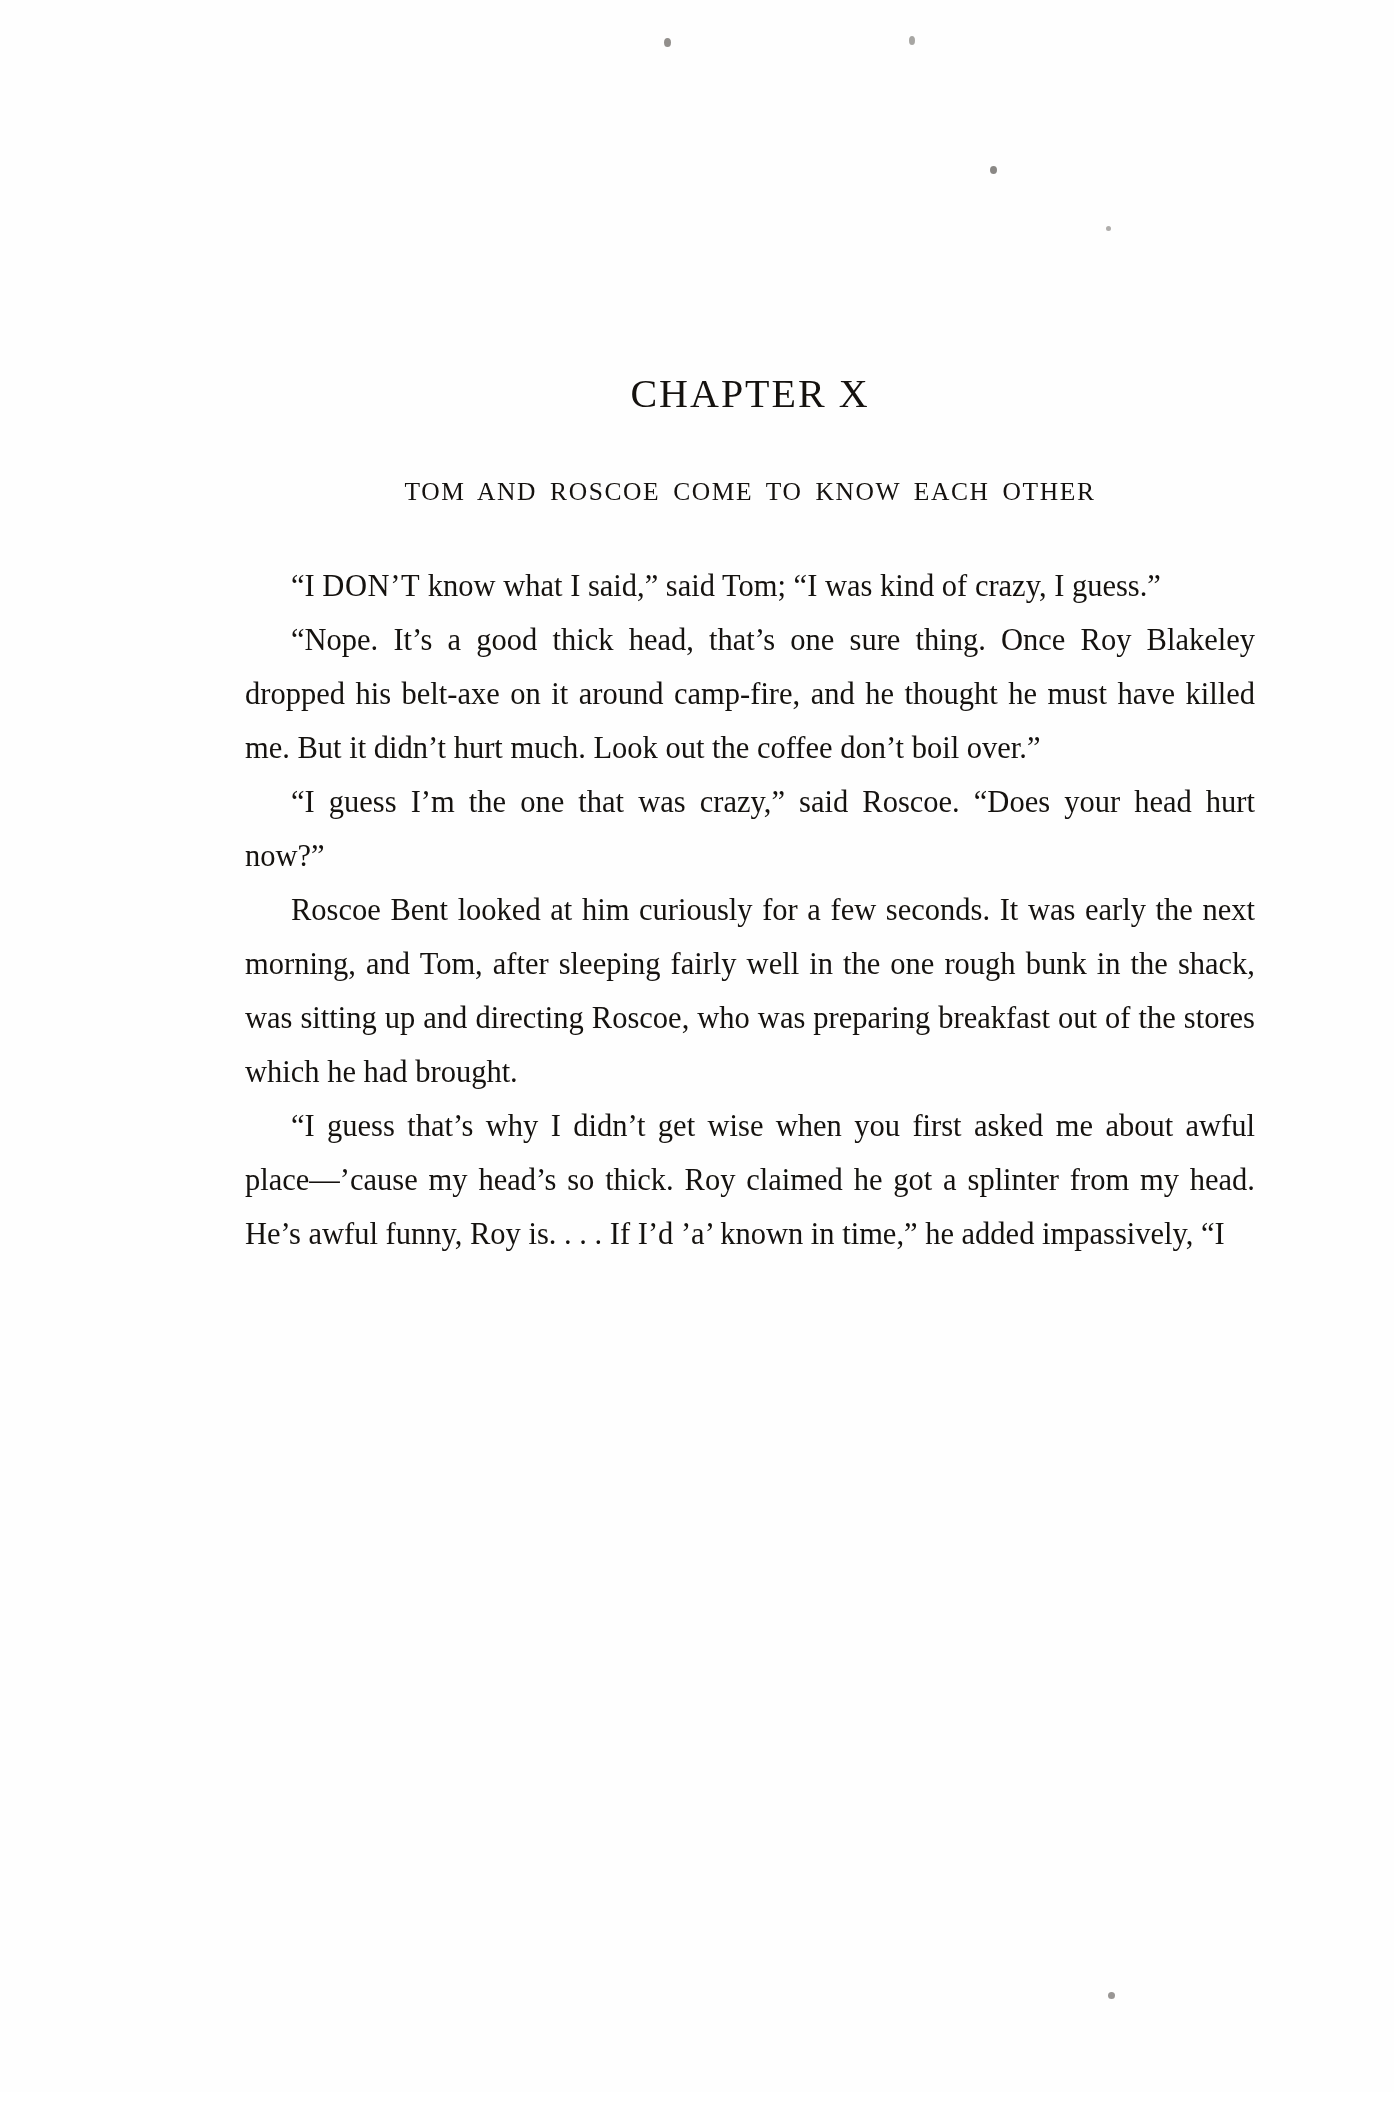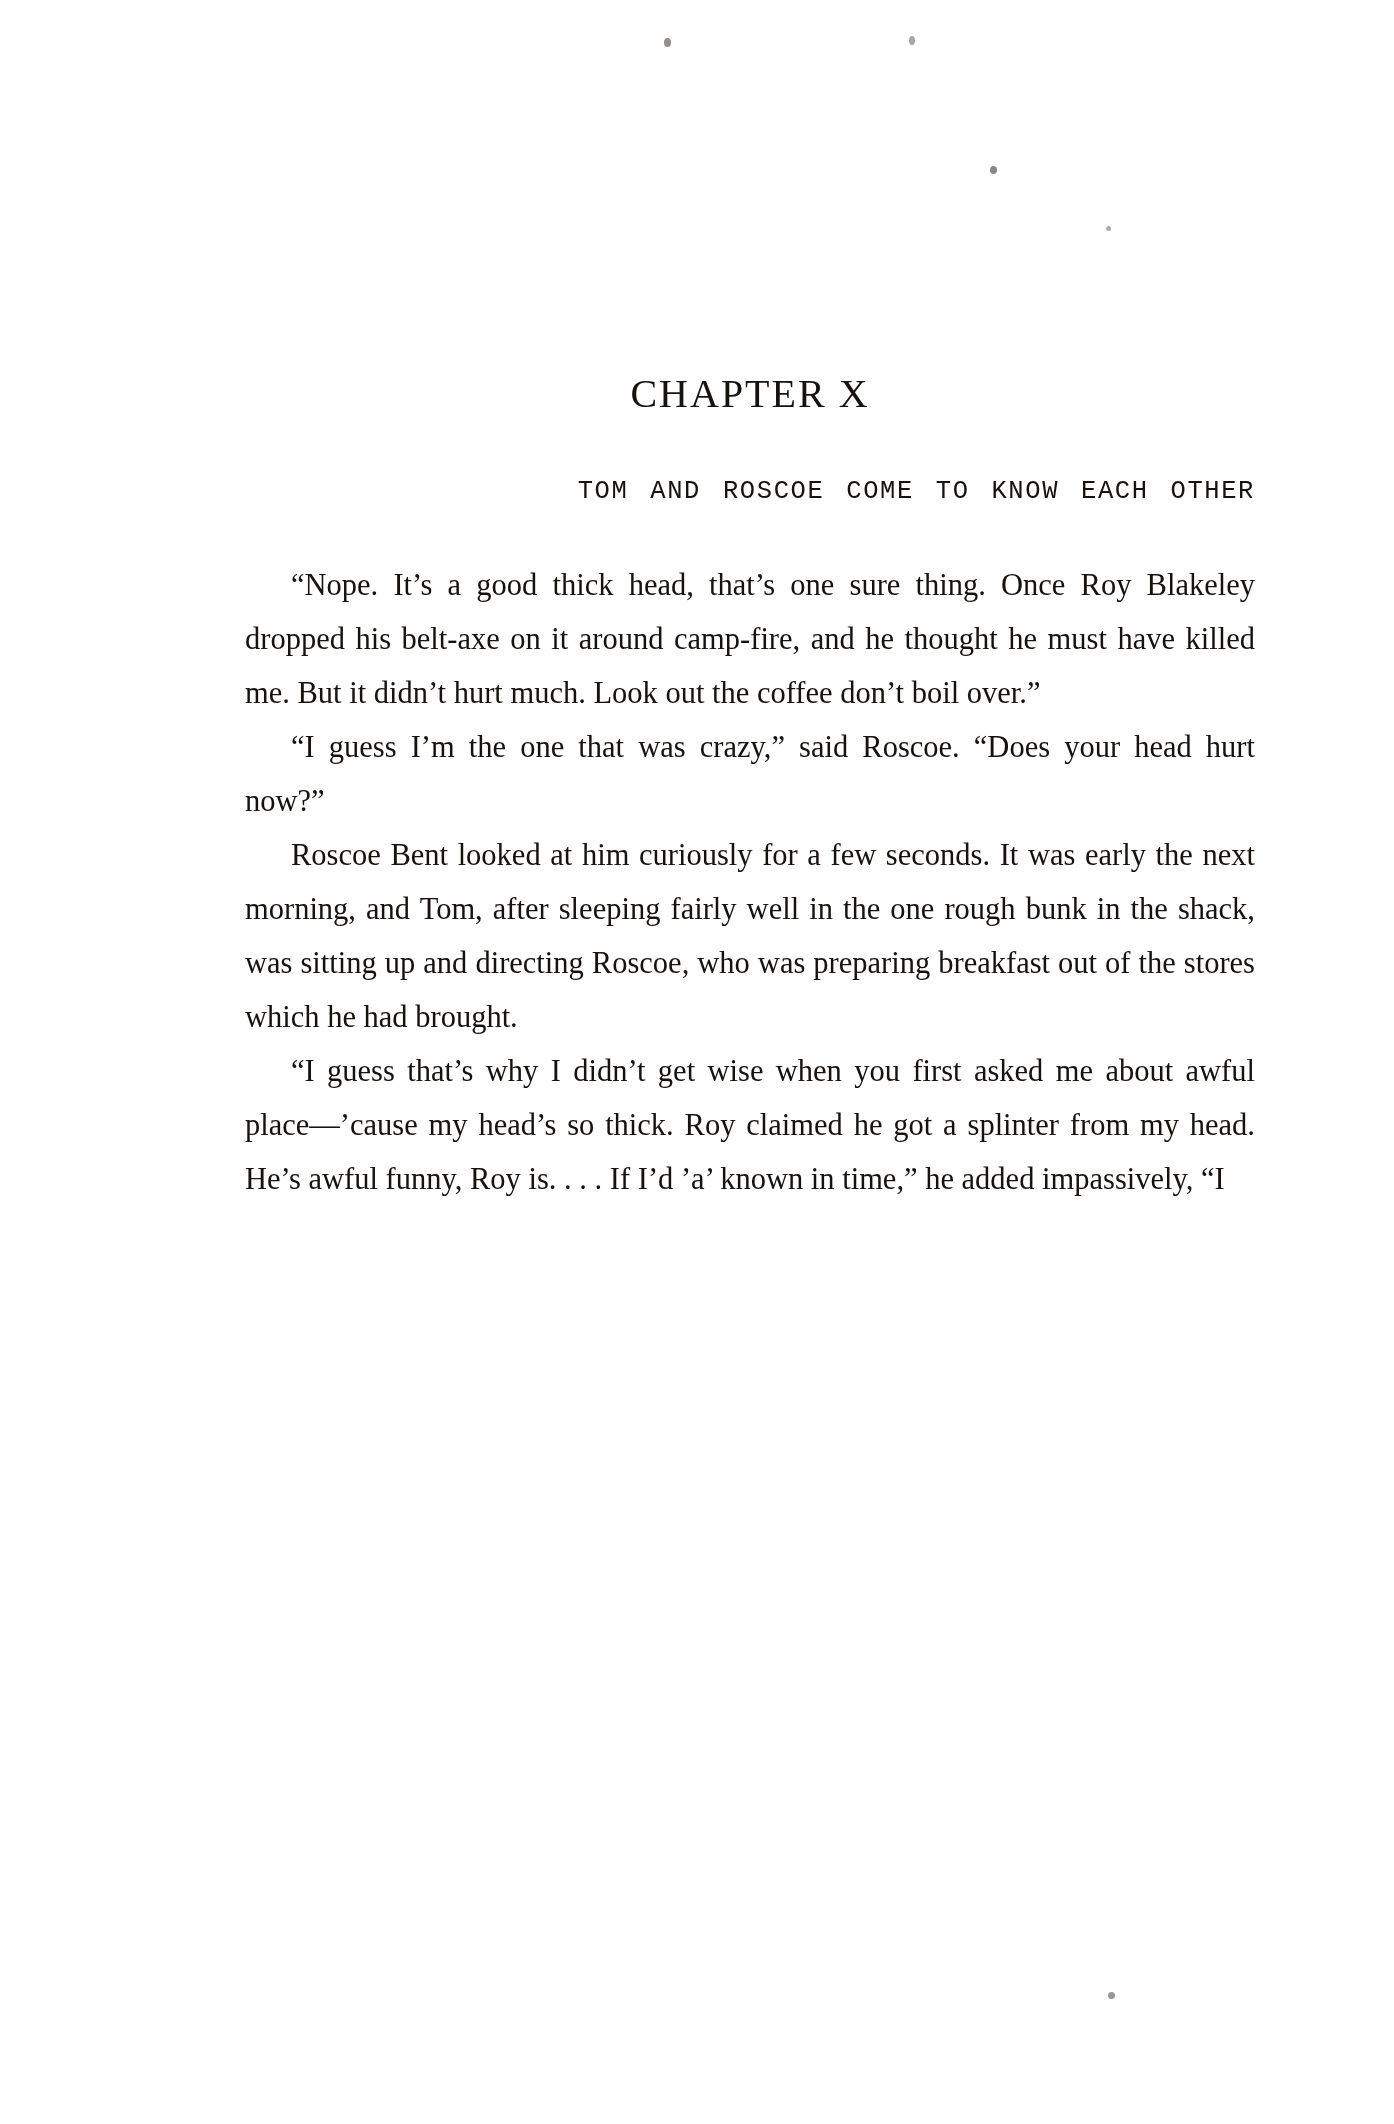--- a/index.html
+++ b/index.html
@@ -47,23 +47,23 @@
     letter-spacing: 2px;
     font-weight: 400;
     margin: 0 0 0 0;
     font-family: "Liberation Serif", serif;
   }
 
   .chapter-subtitle {
     margin-top: 60px;
     font-size: 25.5px;
     letter-spacing: 1.6px;
-    text-align: right;
+    text-align: center;
     font-variant: small-caps;
-    font-family: Liberation Mono, monospace;
+    font-family: Liberation Serif, serif;
     word-spacing: 5px;
     white-space: nowrap;
   }
 
   .body-text {
     margin-top: 52px;
     font-size: 30.5px;
     line-height: 54px;
     text-align: justify;
     text-justify: inter-word;
@@ -92,20 +92,21 @@
   <span class="speck s4"></span>
   <span class="speck s5"></span>
 
   <div class="content">
 
     <h1 class="chapter-title">CHAPTER X</h1>
 
     <div class="chapter-subtitle">TOM AND ROSCOE COME TO KNOW EACH OTHER</div>
 
     <div class="body-text">
+      <p class="first"><span>“I </span><span class="smallcaps">DON’T</span><span> know what I said,” said Tom; “I was kind of crazy, I guess.”</span></p>
       <p>“Nope. It’s a good thick head, that’s one sure thing. Once Roy Blakeley dropped his belt-axe on it around camp-fire, and he thought he must have killed me. But it didn’t hurt much. Look out the coffee don’t boil over.”</p>
       <p>“I guess I’m the one that was crazy,” said Roscoe. “Does your head hurt now?”</p>
       <p>Roscoe Bent looked at him curiously for a few seconds. It was early the next morning, and Tom, after sleeping fairly well in the one rough bunk in the shack, was sitting up and directing Roscoe, who was preparing breakfast out of the stores which he had brought.</p>
       <p>“I guess that’s why I didn’t get wise when you first asked me about awful place—’cause my head’s so thick. Roy claimed he got a splinter from my head. He’s awful funny, Roy is. . . . If I’d ’a’ known in time,” he added impassively, “I</p>
     </div>
 
   </div>
 </div>
 
 </body></html>

